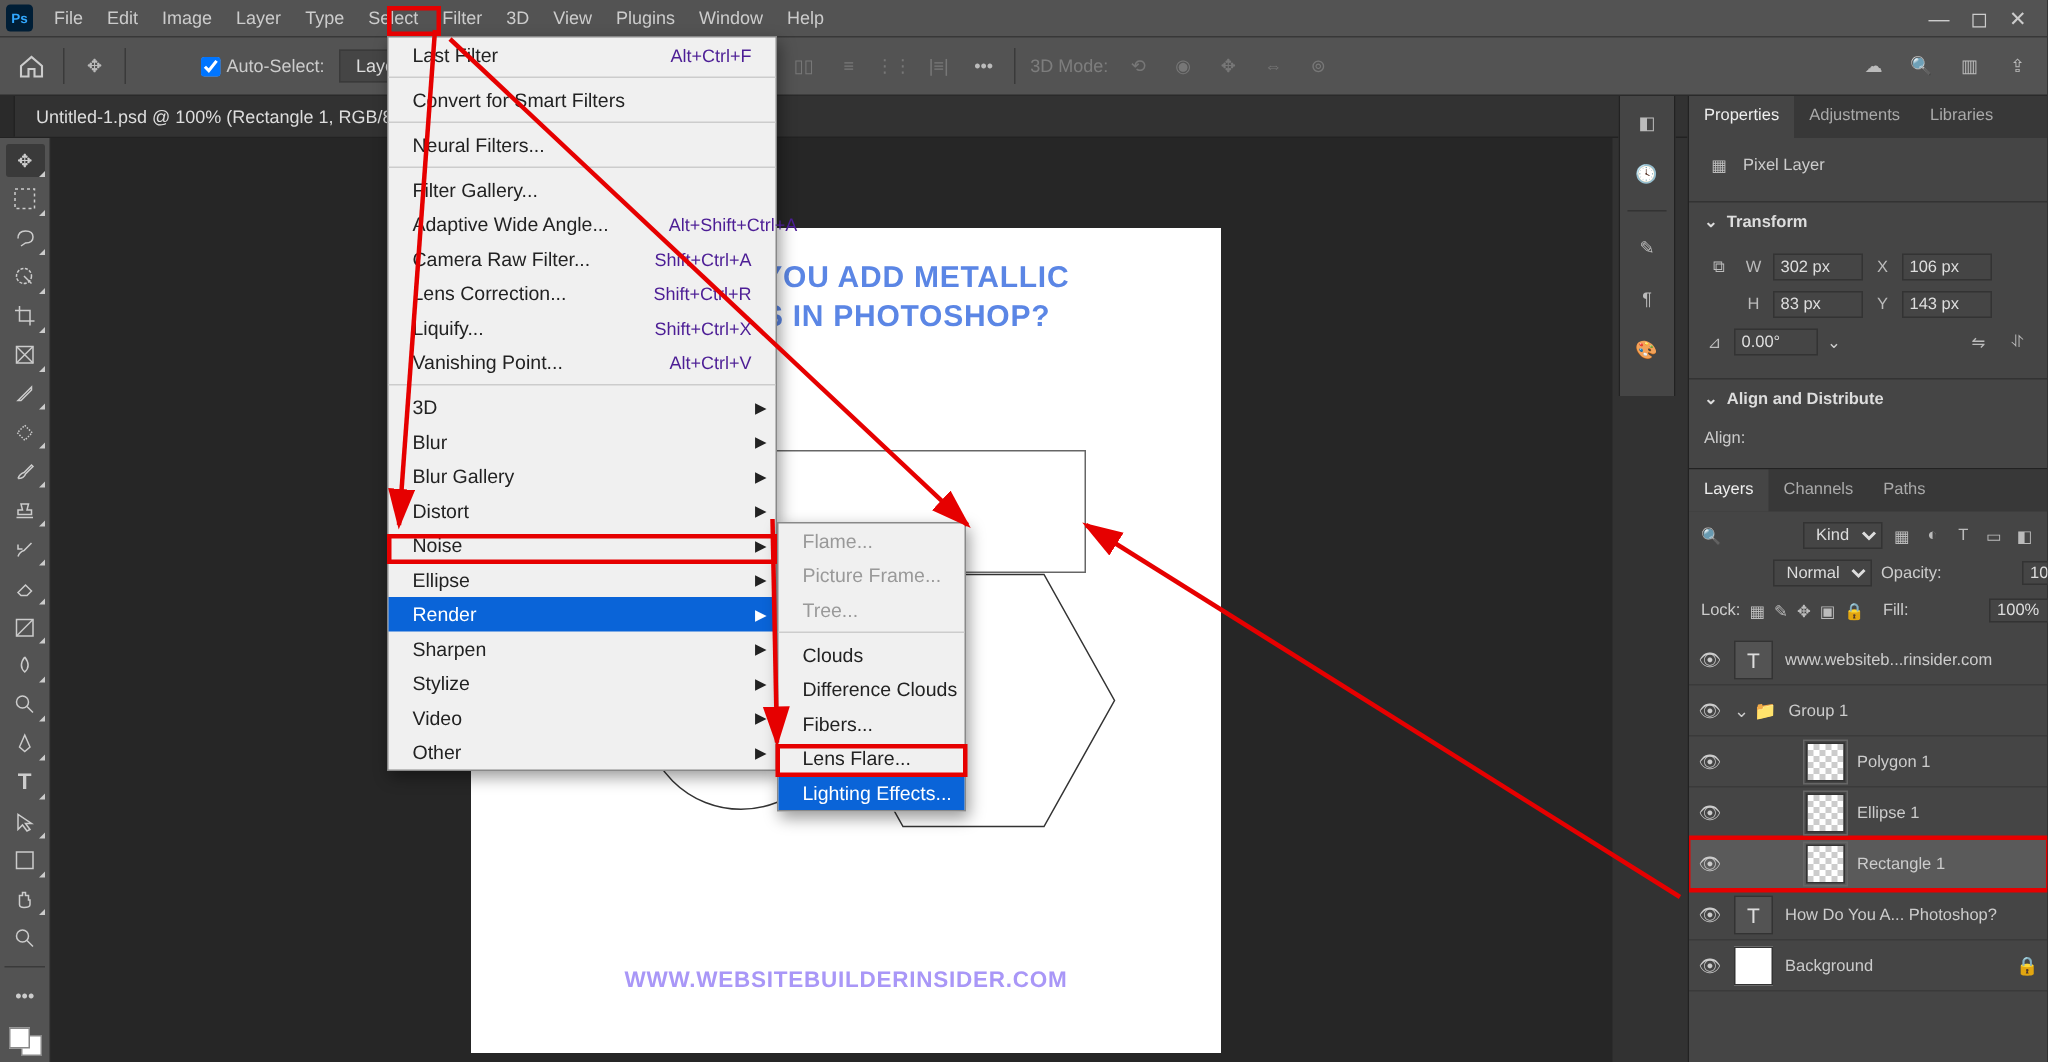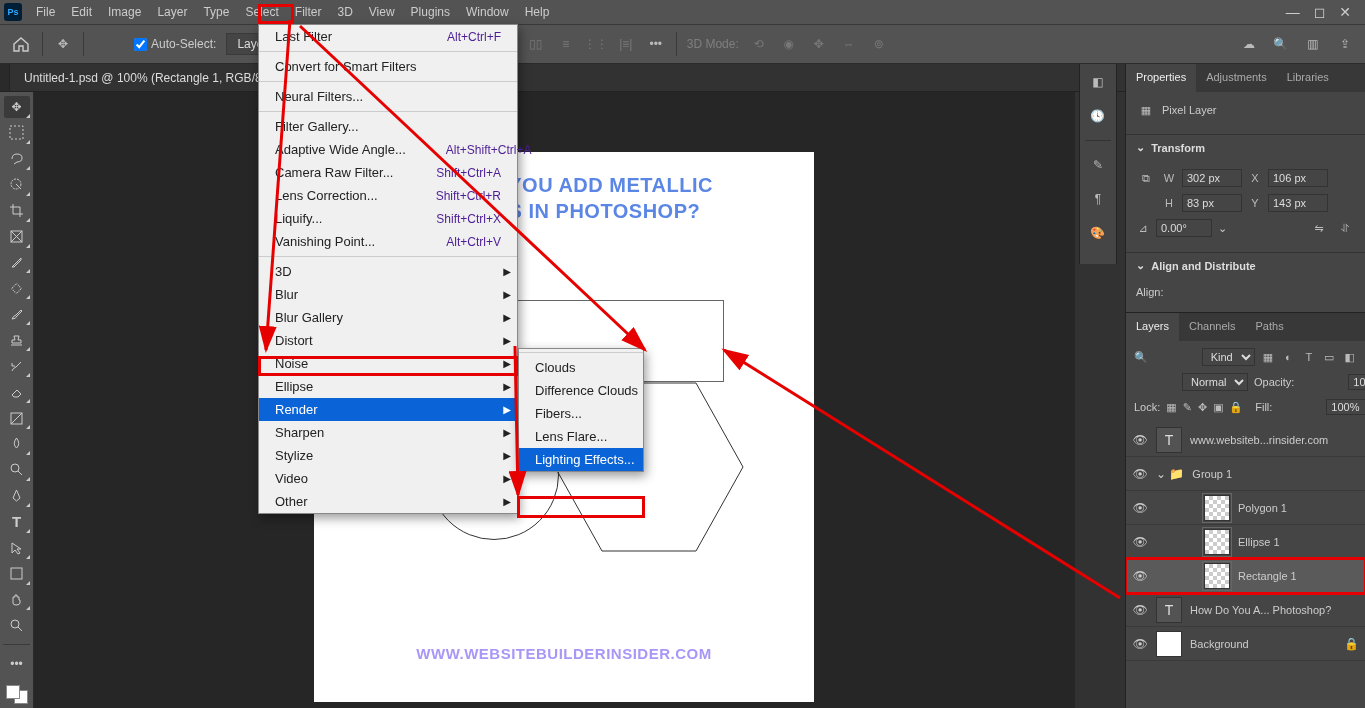--- a/index.html
+++ b/index.html
@@ -510,20 +510,31 @@
         <span class="sub">▶</span>
       </div>
       <div class="row">
         <span>Other</span>
         <span class="sub">▶</span>
       </div>
     </div>
 </div>
 
 <div class="dropdown submenu" style="left:518px; top:348px; width:126px;">
+  <div id="render-disabled">
+      <div class="row disabled">
+        <span>Flame...</span>
+      </div>
+      <div class="row disabled">
+        <span>Picture Frame...</span>
+      </div>
+      <div class="row disabled">
+        <span>Tree...</span>
+      </div>
+    </div>
   <hr>
   <div id="render-items">
       <div class="row">
         <span>Clouds</span>
       </div>
       <div class="row">
         <span>Difference Clouds</span>
       </div>
       <div class="row">
         <span>Fibers...</span>

